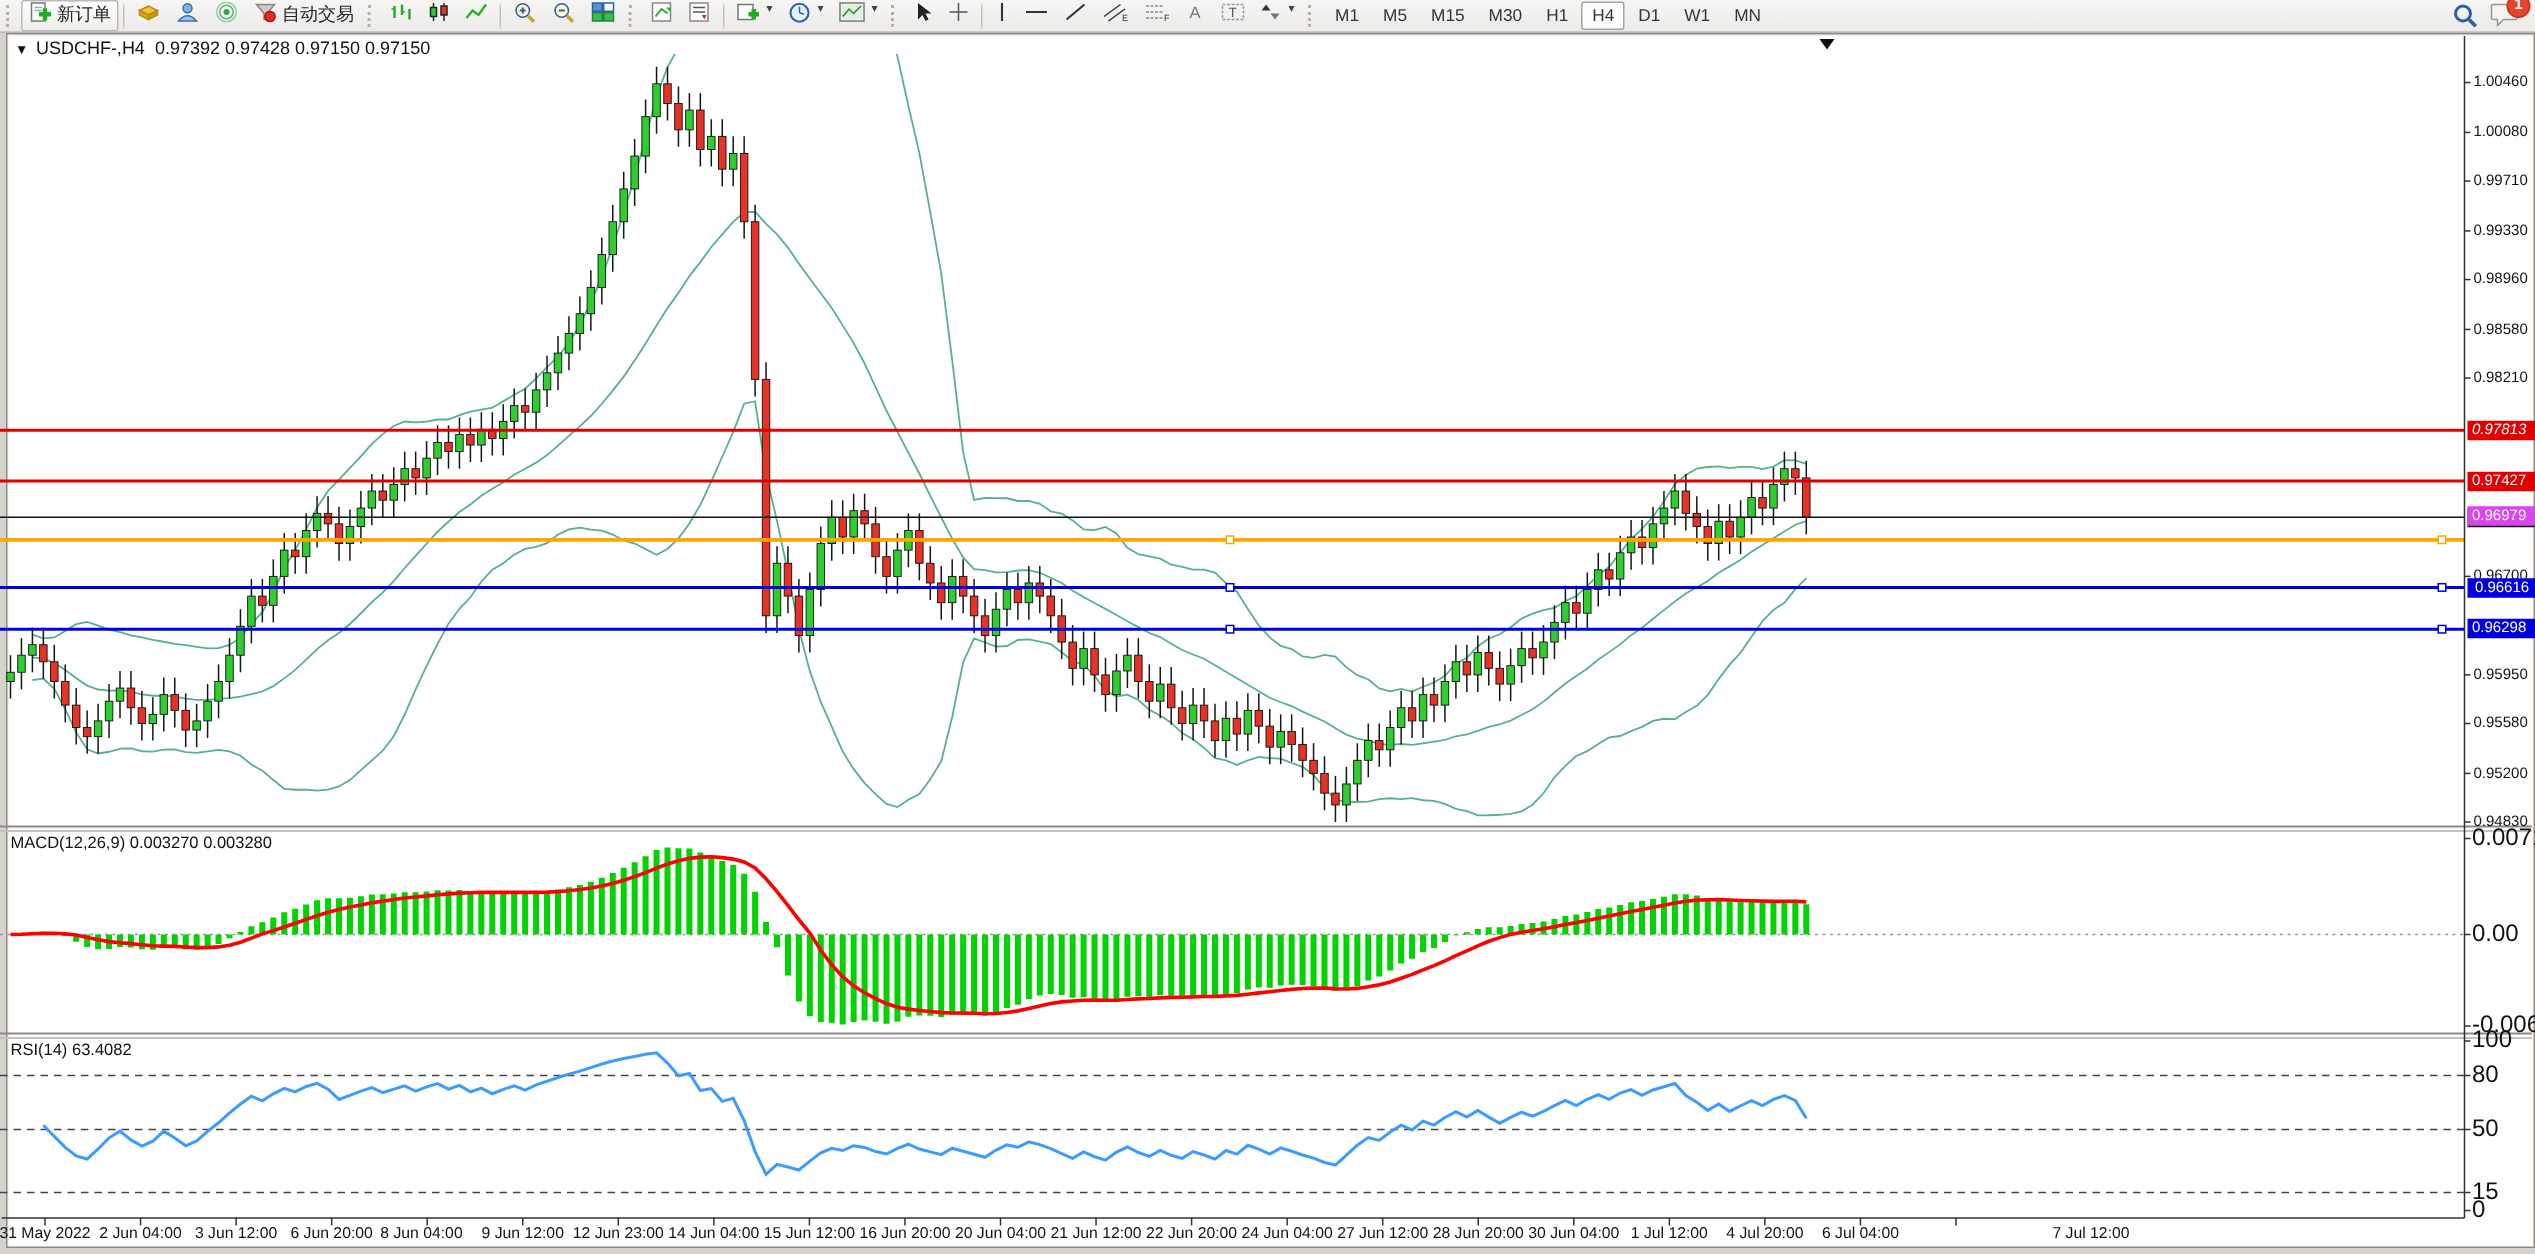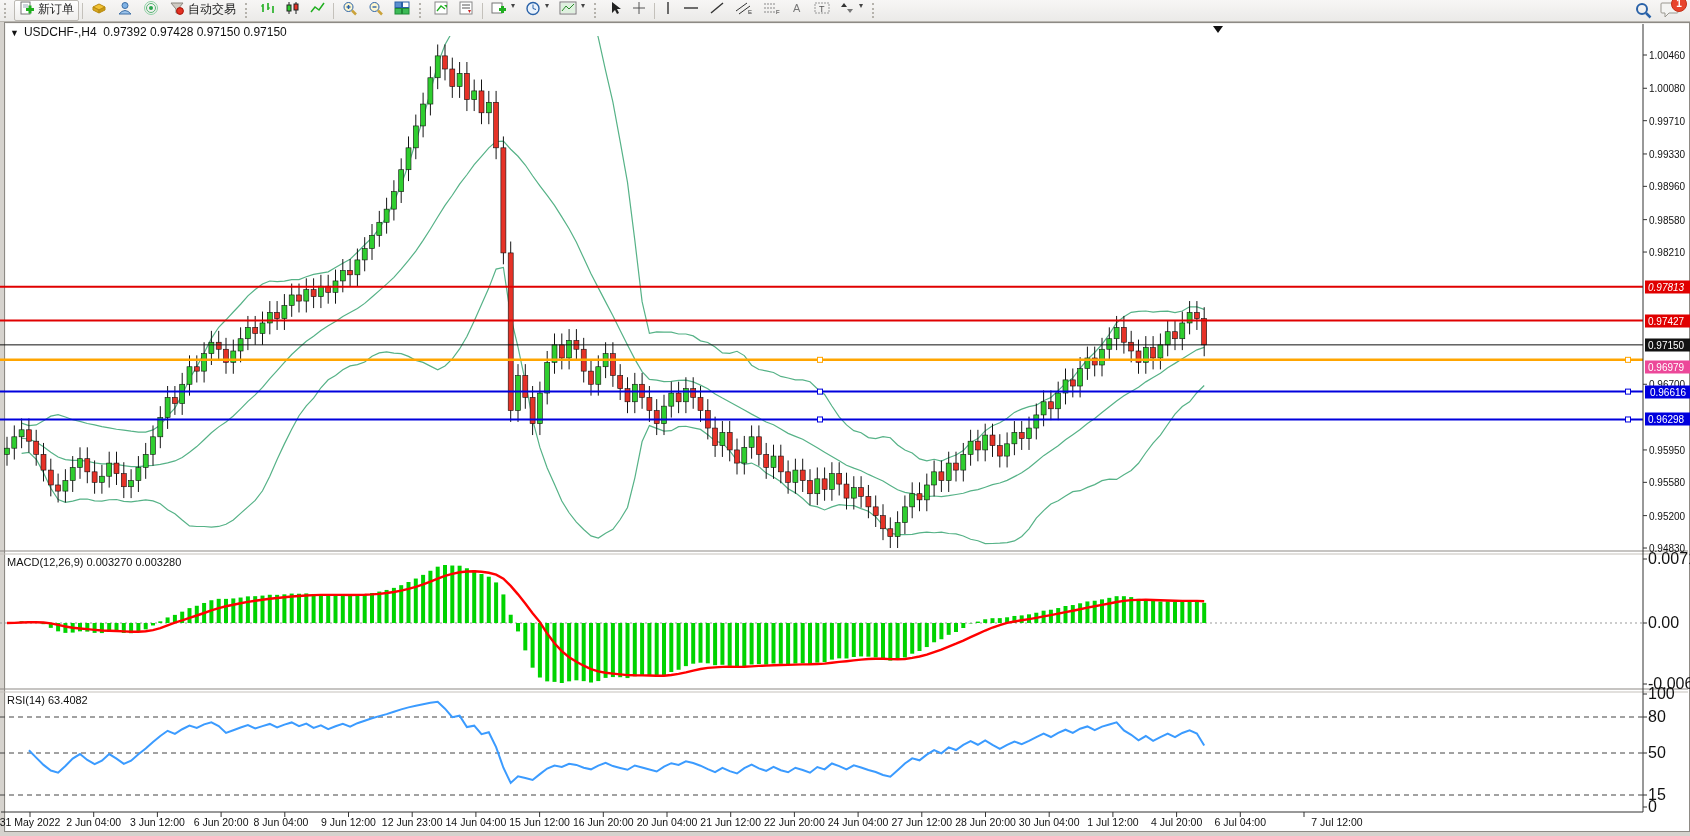--- a/index.html
+++ b/index.html
@@ -223,20 +223,21 @@
     </div>
     <div class="tbtn">
       <svg width="15" height="14">
           <polygon points="4,2 7,6 1,6" fill="#333"></polygon>
           <polygon points="10,12 13,8 7,8" fill="#777"></polygon>
         </svg>
       <span class="carat">▾</span>
     </div>
     <div class="grip"></div>
 
+    <div id="tf-group"><div class="tf">M1</div><div class="tf">M5</div><div class="tf">M15</div><div class="tf">M30</div><div class="tf">H1</div><div class="tf active">H4</div><div class="tf">D1</div><div class="tf">W1</div><div class="tf">MN</div></div>
 
     <div id="tb-right">
       <svg width="17" height="17">
           <circle cx="7" cy="7" r="5" fill="none" stroke="#2a62a8" stroke-width="2"></circle>
           <line x1="11" y1="11" x2="15.5" y2="15.5" stroke="#2a62a8" stroke-width="2.5"></line>
         </svg>
       <div style="position:relative;">
         <svg width="20" height="17">
             <path d="M2 2 h15 a1 1 0 0 1 1 1 v8 a1 1 0 0 1 -1 1 h-8 l-4 4 v-4 h-3 a1 1 0 0 1 -1 -1 v-8 a1 1 0 0 1 1 -1 z" fill="#f4f4f2" stroke="#9a978f"></path>
           </svg>
@@ -837,21 +838,21 @@
       <line x1="1049.2" y1="812" x2="1049.2" y2="817" stroke="#333"></line>
       <line x1="1112.9" y1="812" x2="1112.9" y2="817" stroke="#333"></line>
       <line x1="1176.6000000000001" y1="812" x2="1176.6000000000001" y2="817" stroke="#333"></line>
       <line x1="1240.3" y1="812" x2="1240.3" y2="817" stroke="#333"></line>
       <line x1="1304" y1="812" x2="1304" y2="817" stroke="#333"></line>
     </svg>
   <div id="overlays">
       <div class="px-box" style="left: 1645px; top: 286.801px; background: rgb(224, 0, 0); font-style: italic;">0.97813</div>
       <div class="px-box" style="left: 1645px; top: 320.603px; background: rgb(224, 0, 0);">0.97427</div>
       <div class="px-box" style="left: 1645px; top: 344.86px; background: rgb(17, 17, 17);">0.97150</div>
-      <div class="px-box" style="left: 1645px; top: 367px; background: #ec4899;">0.96979</div>
+      <div class="px-box" style="left: 1645px; top: 344px; background: #d946ef;">0.96979</div>
       <div class="px-box" style="left: 1645px; top: 391.622px; background: rgb(0, 0, 221); text-align: center;">0.96616</div>
       <div class="px-box" style="left: 1645px; top: 419.47px; background: rgb(0, 0, 221);">0.96298</div>
       <div class="px-tick" style="top: 55.0027px;">1.00460</div>
       <div class="px-tick" style="top: 88.2794px;">1.00080</div>
       <div class="px-tick" style="top: 120.68px;">0.99710</div>
       <div class="px-tick" style="top: 153.957px;">0.99330</div>
       <div class="px-tick" style="top: 186.358px;">0.98960</div>
       <div class="px-tick" style="top: 219.635px;">0.98580</div>
       <div class="px-tick" style="top: 252.036px;">0.98210</div>
       <div class="px-tick" style="top: 384.266px;">0.96700</div>
@@ -880,15 +881,15 @@
       <div class="t-label" style="left: 667px;">20 Jun 04:00</div>
       <div class="t-label" style="left: 730.7px;">21 Jun 12:00</div>
       <div class="t-label" style="left: 794.4px;">22 Jun 20:00</div>
       <div class="t-label" style="left: 858.1px;">24 Jun 04:00</div>
       <div class="t-label" style="left: 921.8px;">27 Jun 12:00</div>
       <div class="t-label" style="left: 985.5px;">28 Jun 20:00</div>
       <div class="t-label" style="left: 1049.2px;">30 Jun 04:00</div>
       <div class="t-label" style="left: 1112.9px;">1 Jul 12:00</div>
       <div class="t-label" style="left: 1176.6px;">4 Jul 20:00</div>
       <div class="t-label" style="left: 1240.3px;">6 Jul 04:00</div>
-      <div class="t-label" style="left: 1316px; padding-left: 21px;">7 Jul 12:00</div>
+      <div class="t-label" style="left: 1373px; padding-left: 21px;">7 Jul 12:00</div>
     </div>
 </div>
 
 </body></html>

